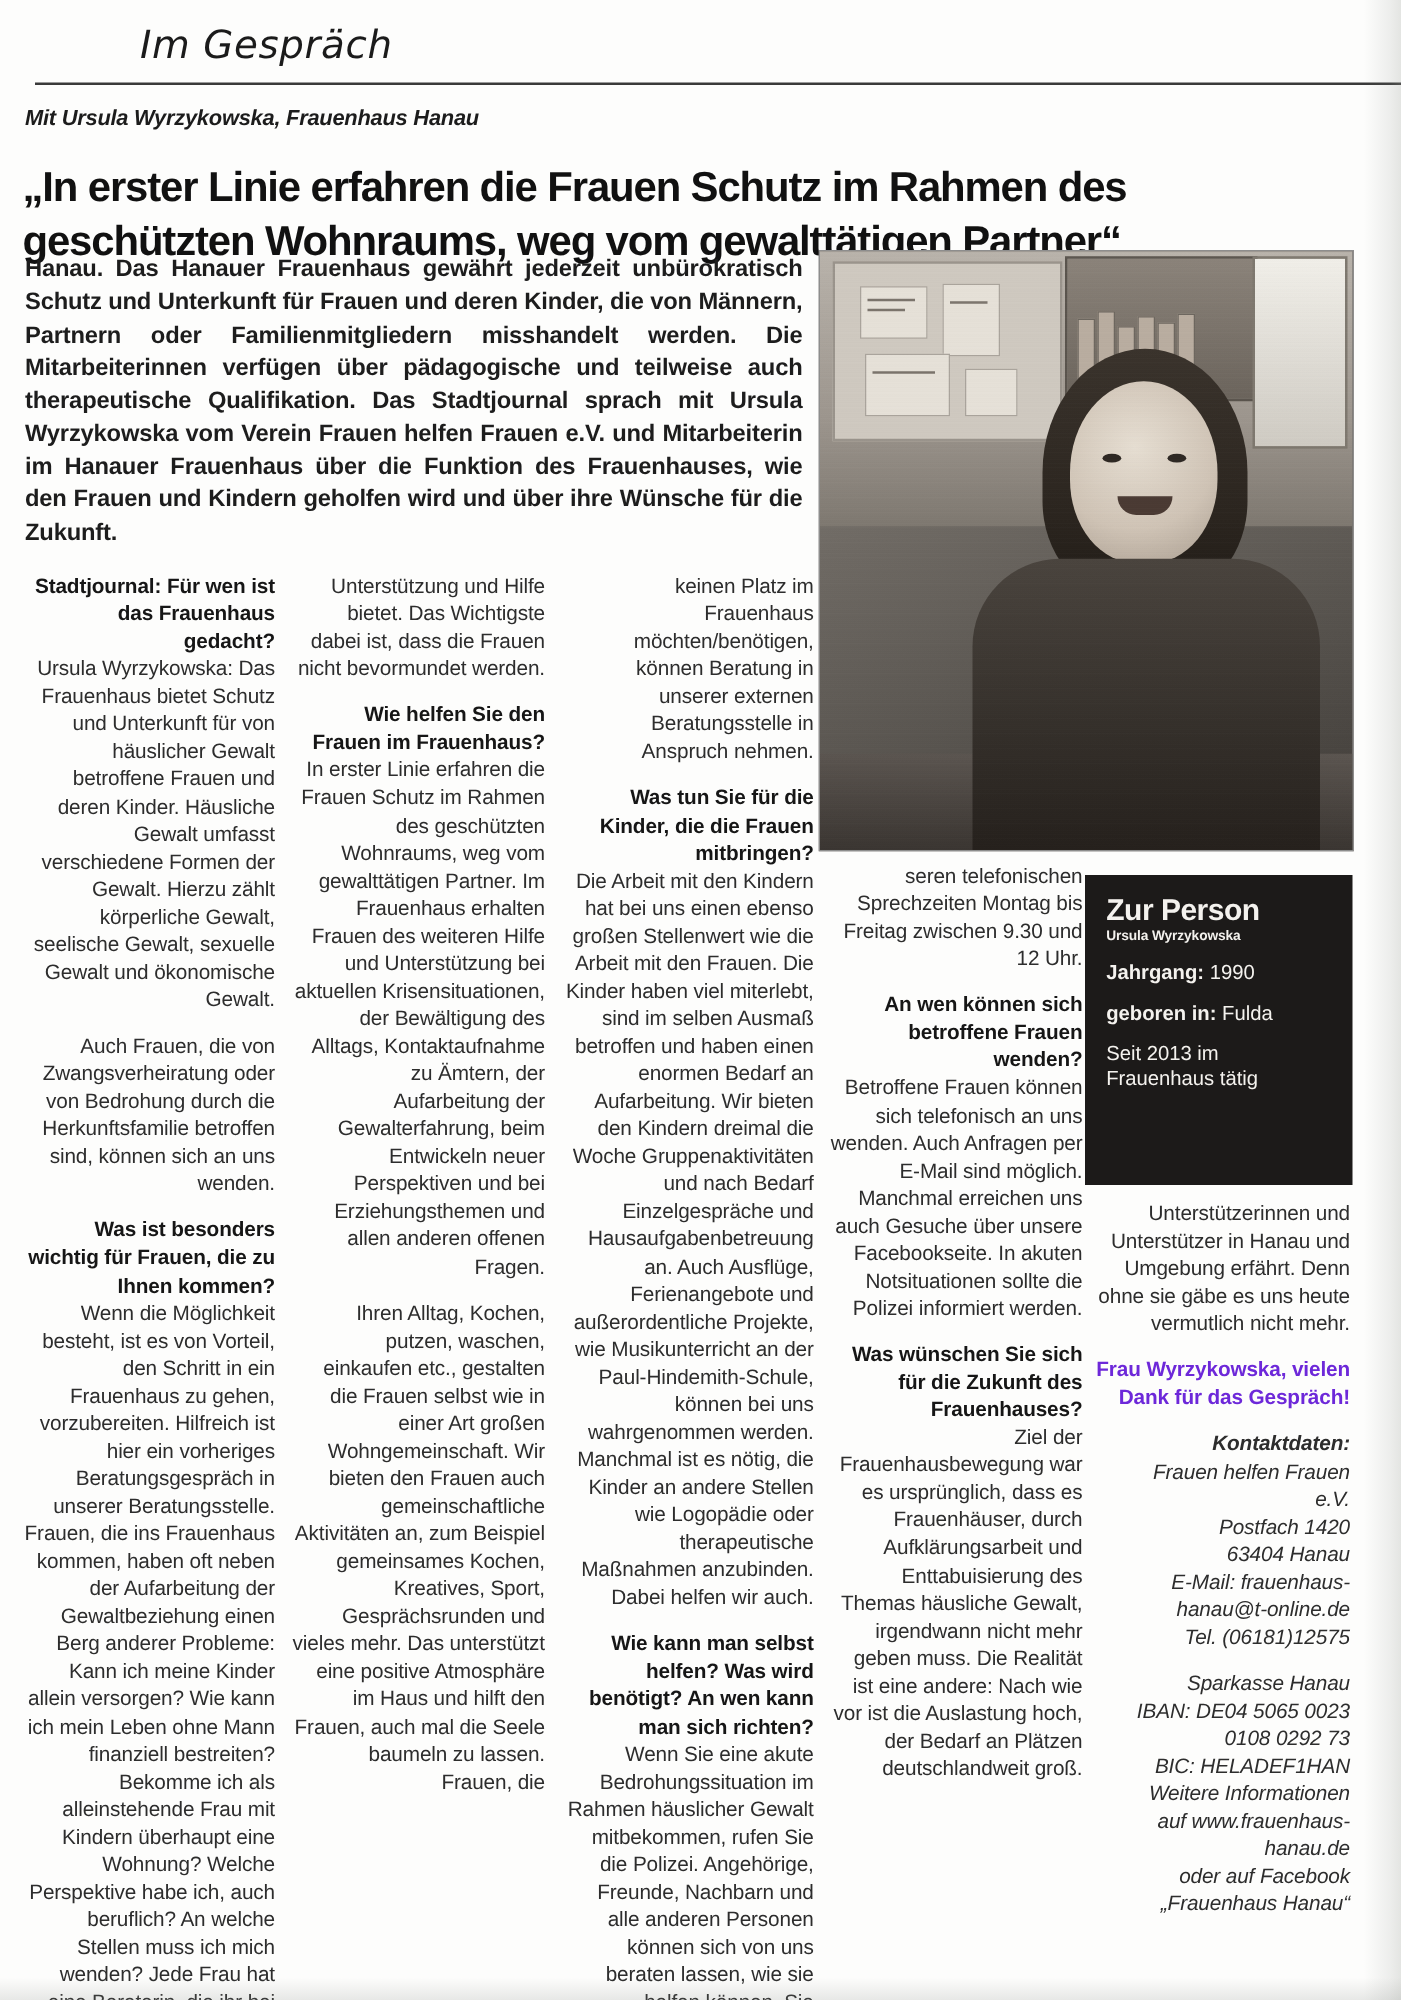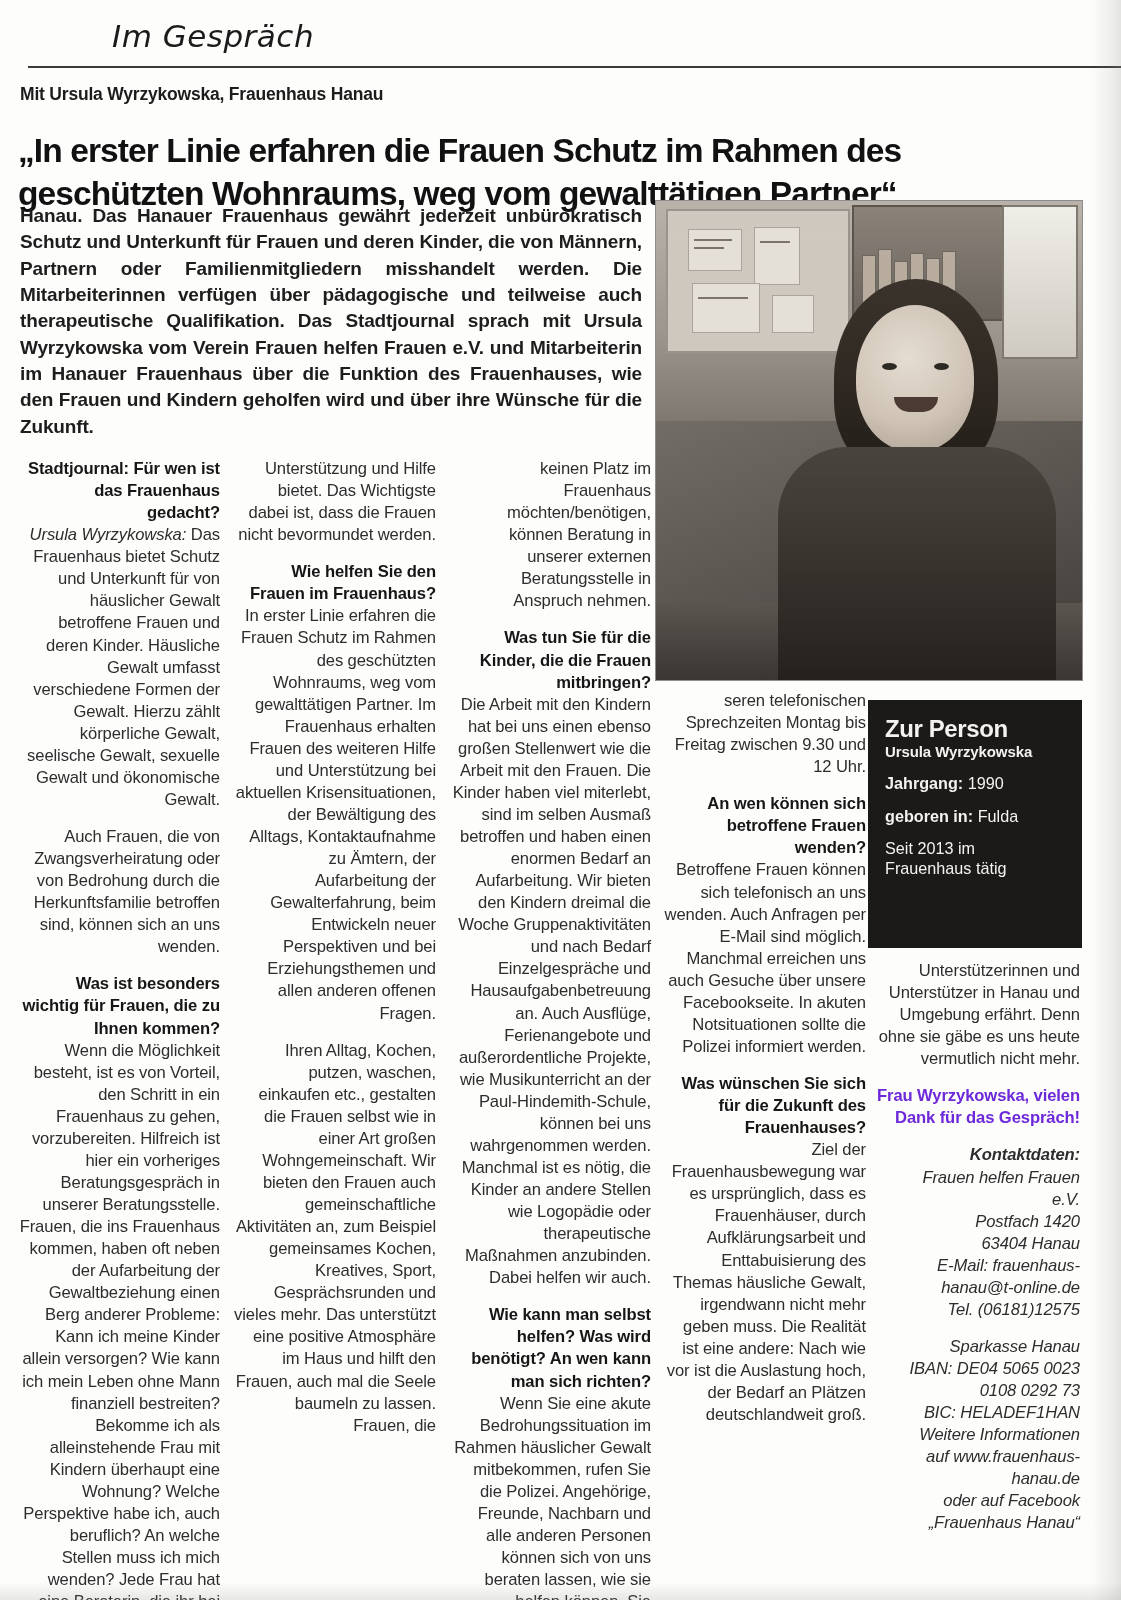--- a/index.html
+++ b/index.html
@@ -49,20 +49,21 @@
 
   
   .kicker {
     position: absolute;
     left: 20px;
     top: 84px;
     font-size: 17.5px;
     font-weight: 600;
     letter-spacing: -0.2px;
     color: #1c1c1c;
+    font-style: italic;
   }
   .headline {
     position: absolute;
     left: 18px;
     top: 108px;
     width: 1065px;
     font-size: 33.5px;
     line-height: 1.28;
     font-weight: 700;
     letter-spacing: -0.9px;
@@ -210,21 +211,21 @@
   .col {
     position: absolute;
     font-size: 16.6px;
     line-height: 1.33;
     color: #2d2d2d;
     letter-spacing: -0.1px;
   }
   .col p { margin: 0 0 15px 0; text-align: right; }
   .col p:last-child { margin-bottom: 0; }
   .q { font-weight: 700; color: #161616; }
-  .speaker { font-style: italic; font-weight: 400; }
+  .speaker { font-weight: 400; }
 
   #col1 { left: 18px; top: 458px; width: 202px; }
   #col2 { left: 234px; top: 458px; width: 202px; }
   #col3 { left: 449px; top: 458px; width: 202px; }
   #col4 { left: 664px; top: 690px; width: 202px; }
   #col5 { left: 872px; top: 960px; width: 208px; }
 
   
   .person-box {
     position: absolute;
@@ -238,21 +239,21 @@
     padding: 16px 17px 25px 17px;
   }
   .person-title {
     font-size: 24px;
     font-weight: 700;
     letter-spacing: -0.4px;
     line-height: 1.05;
     margin-bottom: 2px;
   }
   .person-name {
-    font-size: 15px;
+    font-size: 11px;
     font-weight: 700;
     letter-spacing: -0.1px;
     margin-bottom: 13px;
   }
   .person-row {
     font-size: 16.2px;
     line-height: 1.26;
     margin-bottom: 12px;
   }
   .person-row .lbl { font-weight: 700; }

